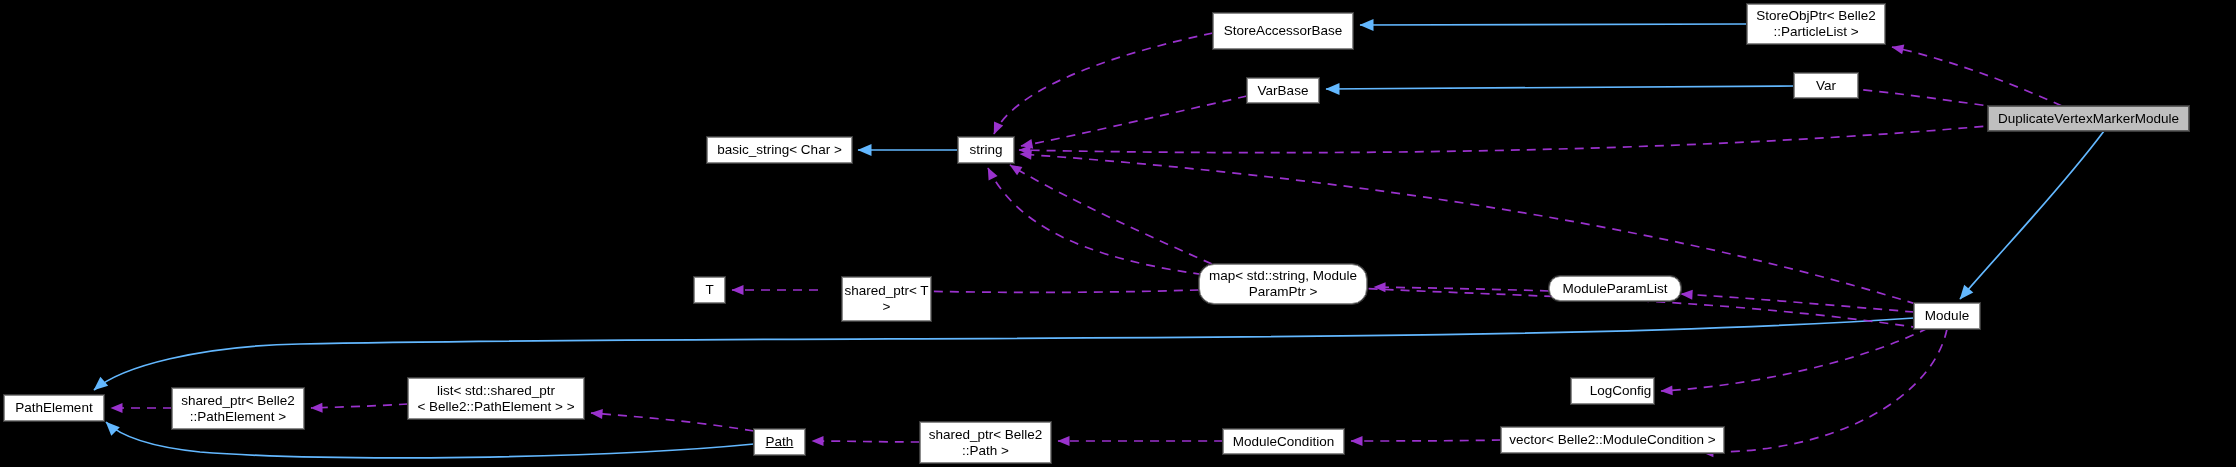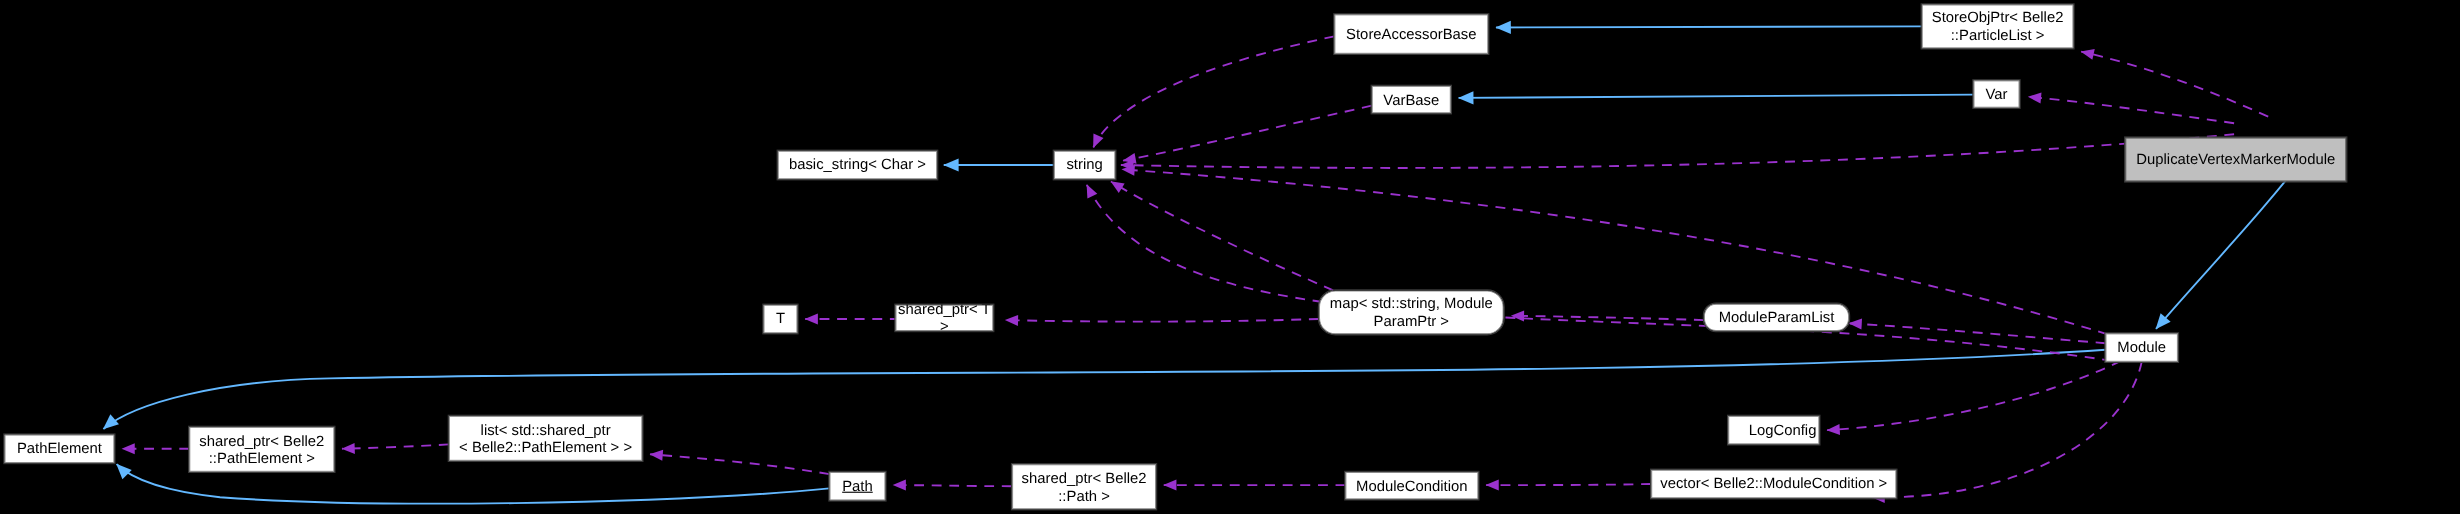--- a/index.html
+++ b/index.html
@@ -84,27 +84,27 @@
 
   <div class="node" style="left:958px;top:137px;width:56px;height:26px;">string</div>
 
   <div class="node" style="left:1213px;top:13px;width:140px;height:36px;">StoreAccessorBase</div>
 
   <div class="node" style="left:1747px;top:4px;width:138px;height:40px;">StoreObjPtr&lt; Belle2
 ::ParticleList &gt;</div>
 
   <div class="node" style="left:1247px;top:78px;width:72px;height:25px;">VarBase</div>
 
-  <div class="node" style="left:1794px;top:73px;width:42px;height:25px;">Var</div>
+  <div class="node" style="left:1794px;top:73px;width:64px;height:25px;">Var</div>
 
-  <div class="node highlight" style="left:1932px;top:106px;width:201px;height:40px;margin-top:19px;">DuplicateVertexMarkerModule</div>
+  <div class="node highlight" style="left:1988px;top:106px;width:201px;height:25px;">DuplicateVertexMarkerModule</div>
 
   <div class="node" style="left:694px;top:277px;width:31px;height:26px;">T</div>
 
-  <div class="node" style="left:814px;top:277px;width:89px;height:24px;text-align:center;">shared_ptr&lt; T &gt;</div>
+  <div class="node" style="left:842px;top:277px;width:89px;height:44px;text-align:center;">shared_ptr&lt; T &gt;</div>
 
   <div class="node" style="left:1199px;top:264px;width:168px;height:40px;border-radius:15px;">map&lt; std::string, Module
 ParamPtr &gt;</div>
 
   <div class="node" style="left:1549px;top:276px;width:132px;height:25px;border-radius:11px;">ModuleParamList</div>
 
   <div class="node" style="left:1914px;top:303px;width:66px;height:26px;">Module</div>
 
   <div class="node" style="left:4px;top:395px;width:100px;height:26px;">PathElement</div>
 

